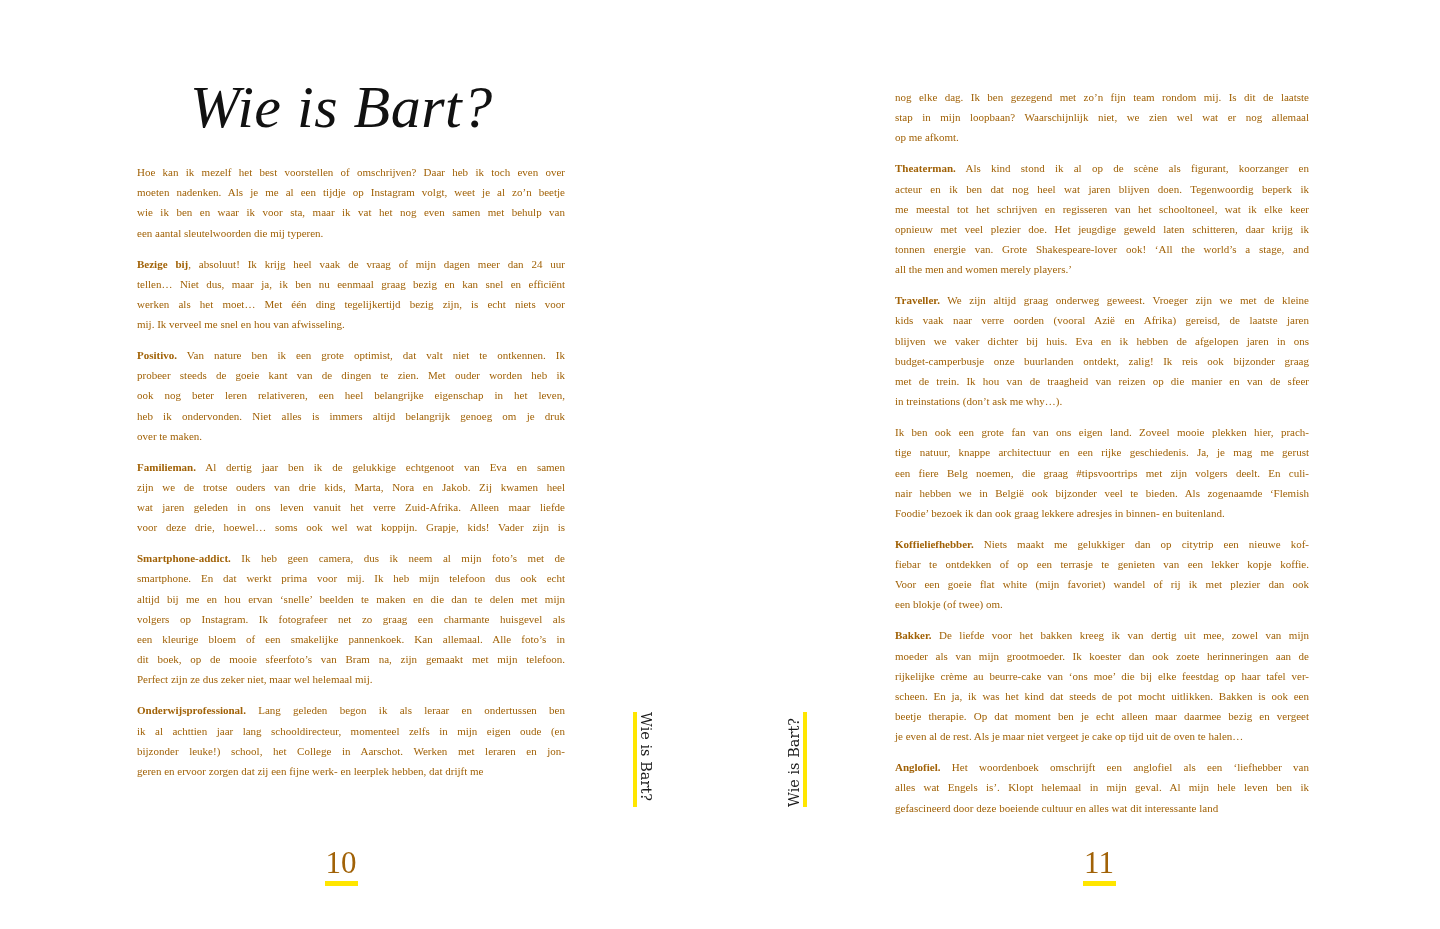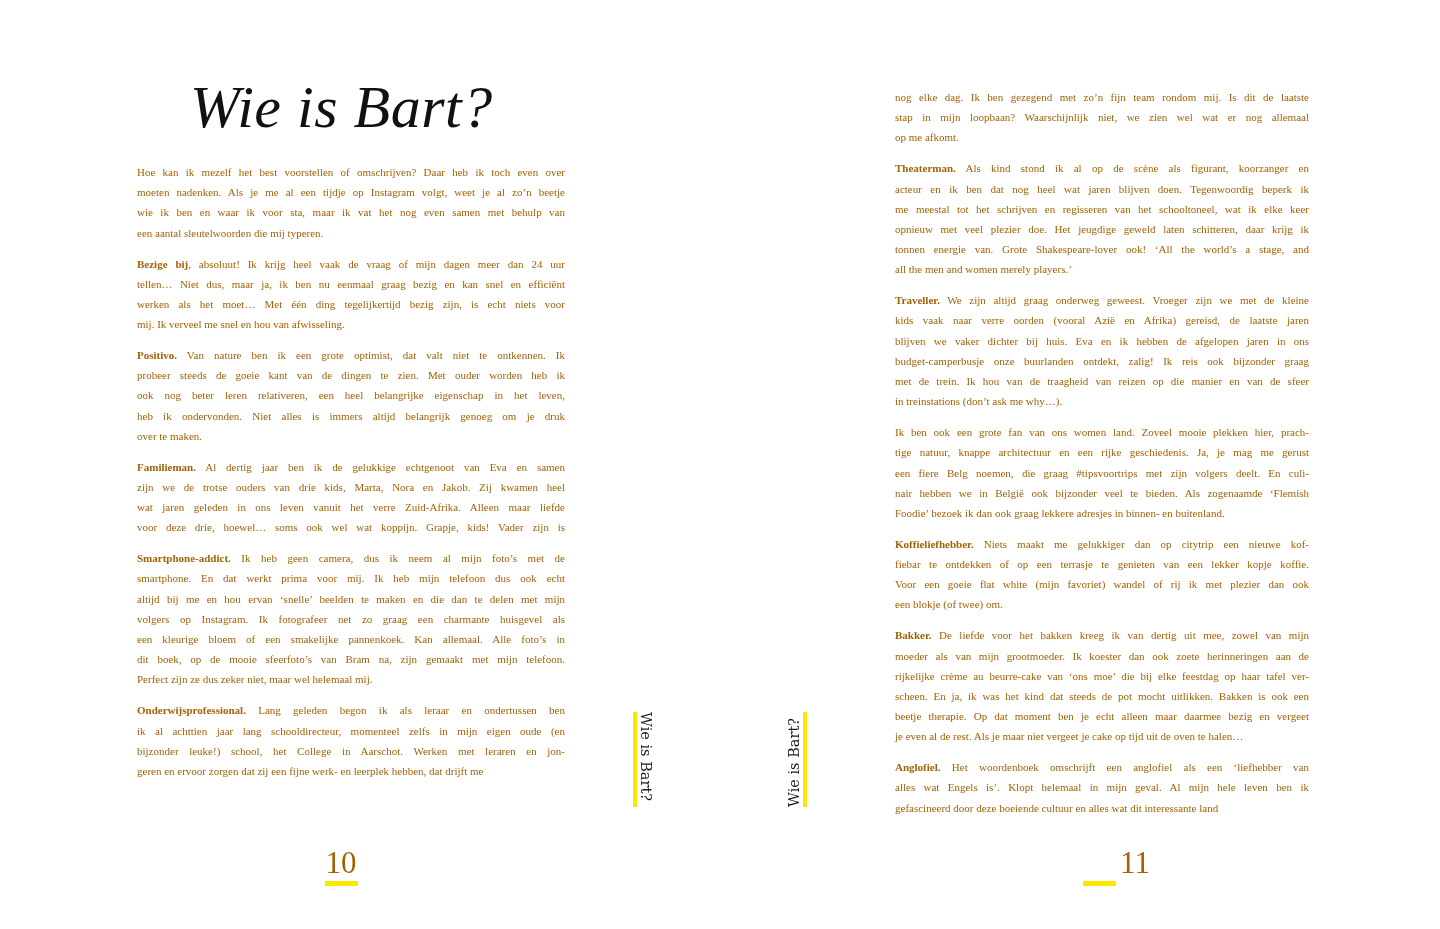--- a/index.html
+++ b/index.html
@@ -18,21 +18,21 @@
   #left-body { left: 137px; top: 162px; width: 428px; }
   #right-body { left: 175px; top: 87px; width: 414px; }
   .para { margin: 0 0 10.7px 0; }
   .line { display: block; white-space: nowrap; text-align: justify; text-align-last: justify; }
   .line.last { text-align-last: left; }
   .kw { font-weight: bold; }
 
   .folio { position: absolute; top: 846px; font-family: "Liberation Serif", "DejaVu Serif", serif;
            font-size: 31px; line-height: 34px; color: #a16207; text-align: center; width: 40px; }
   #folio-left { left: 321px; }
-  #folio-right { left: 359px; margin-left: 36px; }
+  #folio-right { left: 359px; }
   .folio-bar { position: absolute; top: 881px; height: 5px; width: 33px; background: #ffe600; }
   #folio-bar-left { left: 325px; }
   #folio-bar-right { left: 363px; }
 
   .tab { position: absolute; top: 712px; height: 95px; width: 20px; }
   #tab-left { left: 633px; }
   #tab-right { left: 67px; }
   .tab-bar { position: absolute; top: 0; width: 4px; height: 95px; background: #ffe600; }
   #tab-left .tab-bar { left: 0; }
   #tab-right .tab-bar { left: 16px; }
@@ -120,21 +120,21 @@
       </p>
       <p class="para">
         <span class="line"><span class="kw">Traveller.</span><span> We zijn altijd graag onderweg geweest. Vroeger zijn we met de kleine</span></span>
         <span class="line"><span>kids vaak naar verre oorden (vooral Azië en Afrika) gereisd, de laatste jaren</span></span>
         <span class="line"><span>blijven we vaker dichter bij huis. Eva en ik hebben de afgelopen jaren in ons</span></span>
         <span class="line"><span>budget-camperbusje onze buurlanden ontdekt, zalig! Ik reis ook bijzonder graag</span></span>
         <span class="line"><span>met de trein. Ik hou van de traagheid van reizen op die manier en van de sfeer</span></span>
         <span class="line last"><span>in treinstations (don’t ask me why…).</span></span>
       </p>
       <p class="para">
-        <span class="line"><span>Ik ben ook een grote fan van ons women land. Zoveel mooie plekken hier, prach-</span></span>
+        <span class="line"><span>Ik ben ook een grote fan van ons eigen land. Zoveel mooie plekken hier, prach-</span></span>
         <span class="line"><span>tige natuur, knappe architectuur en een rijke geschiedenis. Ja, je mag me gerust</span></span>
         <span class="line"><span>een fiere Belg noemen, die graag #tipsvoortrips met zijn volgers deelt. En culi-</span></span>
         <span class="line"><span>nair hebben we in België ook bijzonder veel te bieden. Als zogenaamde ‘Flemish</span></span>
         <span class="line last"><span>Foodie’ bezoek ik dan ook graag lekkere adresjes in binnen- en buitenland.</span></span>
       </p>
       <p class="para">
         <span class="line"><span class="kw">Koffieliefhebber.</span><span> Niets maakt me gelukkiger dan op citytrip een nieuwe kof-</span></span>
         <span class="line"><span>fiebar te ontdekken of op een terrasje te genieten van een lekker kopje koffie.</span></span>
         <span class="line"><span>Voor een goeie flat white (mijn favoriet) wandel of rij ik met plezier dan ook</span></span>
         <span class="line last"><span>een blokje (of twee) om.</span></span>

